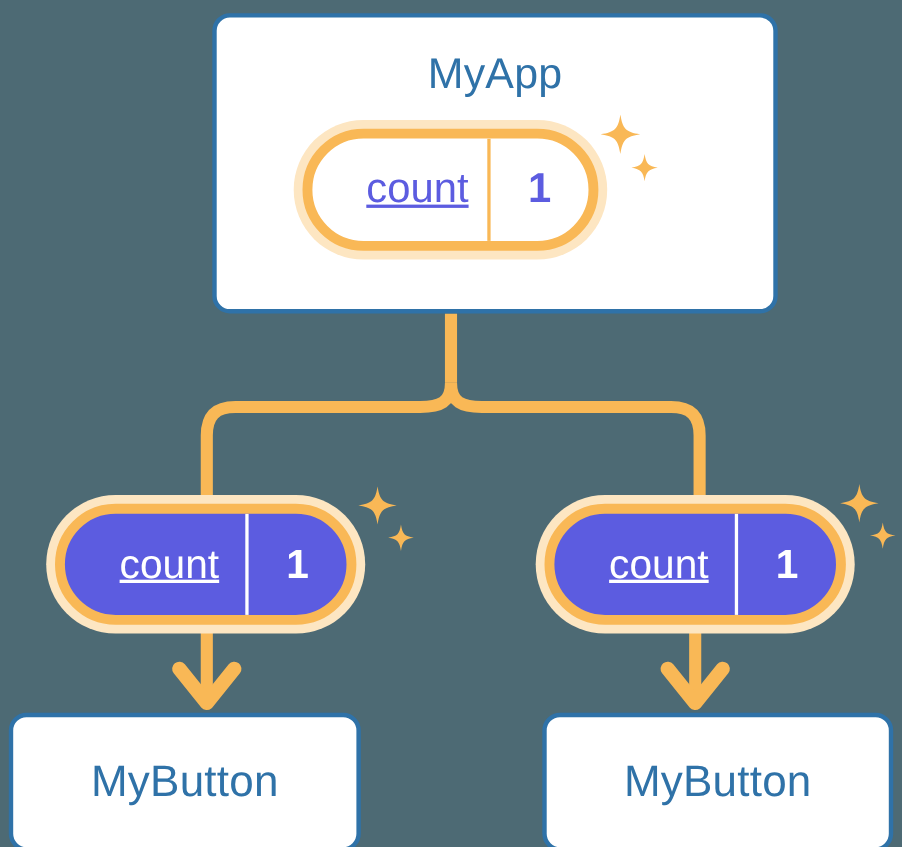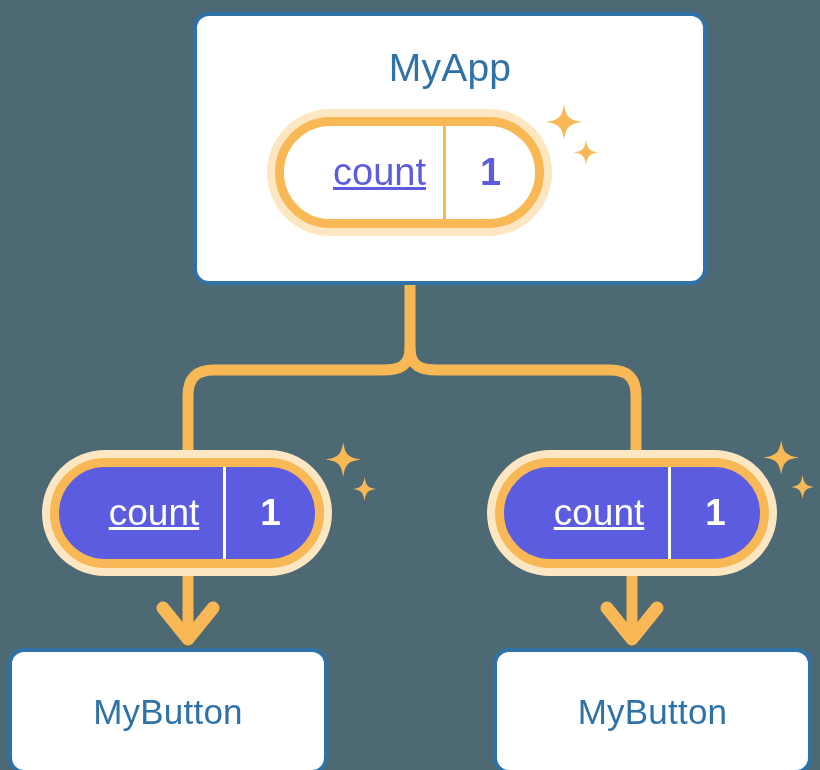--- a/index.html
+++ b/index.html
@@ -68,21 +68,21 @@
   }
 
   
   .button-card {
     height: 126px;
     display: flex;
     align-items: center;
     justify-content: center;
   }
   .button-card .card-title {
-    font-size: 35px;
+    font-size: 40px;
     line-height: 1;
     text-align: right;
   }
   #button-card-left {
     left: 8px;
     top: 648px;
     width: 320px;
   }
   #button-card-right {
     left: 493px;

